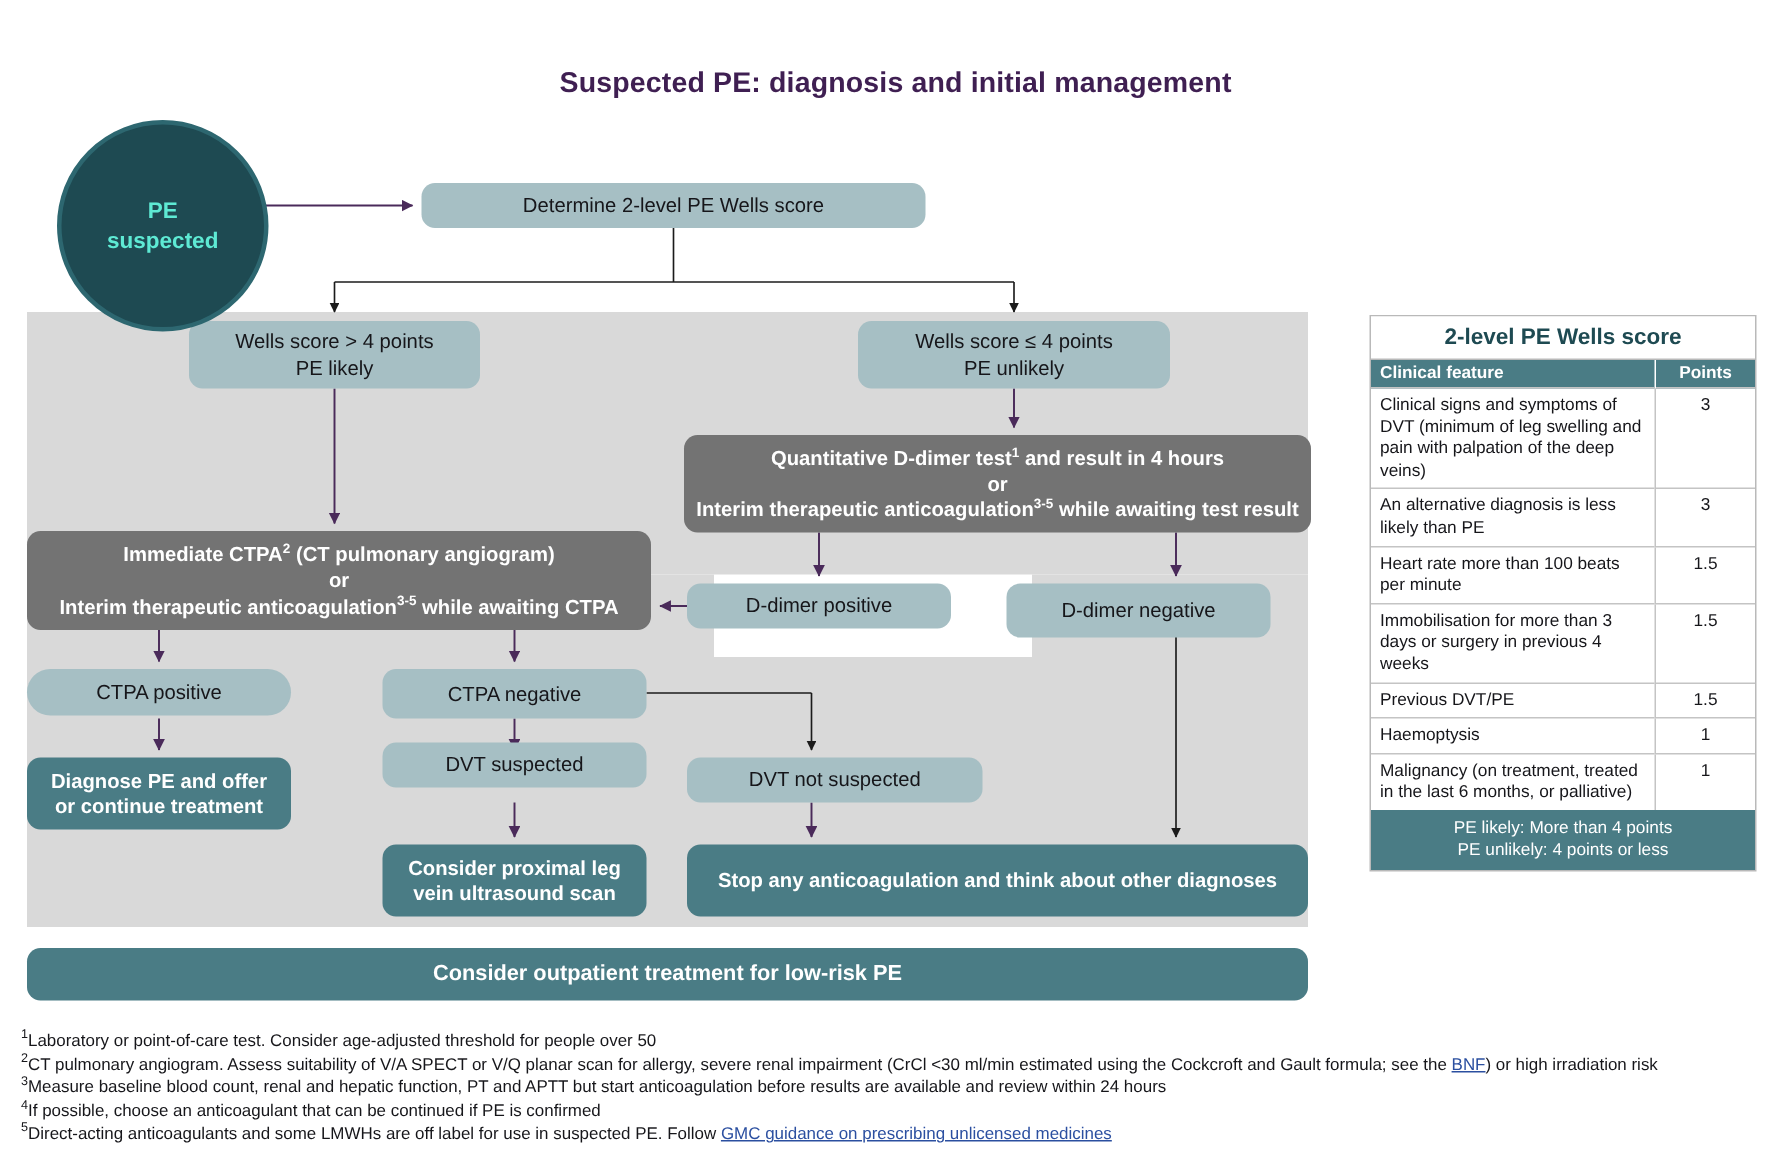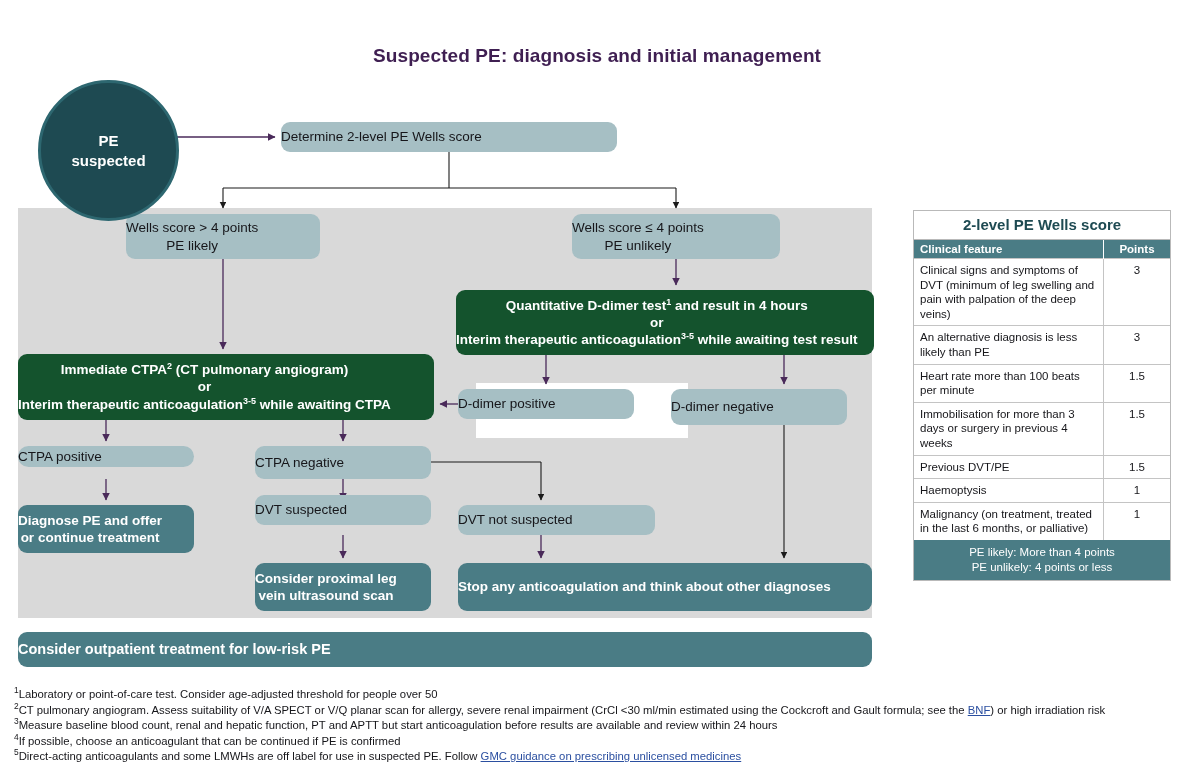--- a/index.html
+++ b/index.html
@@ -25,53 +25,53 @@
   .grayband{position:absolute;background:#d9d9d9;}
   #gray-upper{left:18px;top:208px;width:854px;height:175px;}
   #gray-lower{left:18px;top:438px;width:854px;height:180px;}
   #gray-bridge{left:18px;top:383px;width:458px;height:55px;}
   #gray-bridge2{left:688px;top:383px;width:184px;height:55px;}
 
   
   .node{
     position:absolute;
     border-radius:9px;
-    display:flex;align-items:center;
+    display:flex;align-items:center;justify-content:center;
     text-align:center;
     font-size:13.5px;
     line-height:1.28;
     padding:4px 0;
     box-sizing:border-box;
     z-index:3;
   }
   .n-blue{background:#a6bfc4;color:#16161a;}
-  .n-purple{background:#14532d;color:#ffffff;font-weight:bold;}
+  .n-purple{background:#737373;color:#ffffff;font-weight:bold;}
   .n-teal{background:#4a7c85;color:#ffffff;font-weight:bold;}
 
   
   #pe-suspected{
     position:absolute;left:38px;top:80px;width:135px;height:135px;
     border-radius:50%;
     background:#1e4a52;
     border:3px solid #2d6770;
-    color:#ffffff;font-weight:bold;font-size:15px;
+    color:#5eead4;font-weight:bold;font-size:15px;
     display:flex;align-items:center;justify-content:center;text-align:center;
     line-height:1.3;
     z-index:4;
   }
 
   
   #n-determine   {left:281px;top:122px;width:336px;height:30px;}
   #n-wells-likely{left:126px;top:214px;width:194px;height:45px;}
   #n-wells-unlikely{left:572px;top:214px;width:208px;height:45px;}
   #n-ddimer-test {left:456px;top:290px;width:418px;height:65px;font-size:13.5px;}
   #n-immediate-ctpa{left:18px;top:354px;width:416px;height:66px;font-size:13.5px;}
   #n-ddimer-pos  {left:458px;top:389px;width:176px;height:30px;}
   #n-ddimer-neg  {left:671px;top:389px;width:176px;height:36px;}
-  #n-ctpa-pos    {left:18px;top:446px;width:176px;height:21px;border-radius:16px;}
+  #n-ctpa-pos    {left:18px;top:446px;width:176px;height:31px;border-radius:16px;}
   #n-ctpa-neg    {left:255px;top:446px;width:176px;height:33px;}
   #n-diagnose-pe {left:18px;top:505px;width:176px;height:48px;font-size:13.5px;}
   #n-dvt-susp    {left:255px;top:495px;width:176px;height:30px;}
   #n-dvt-not     {left:458px;top:505px;width:197px;height:30px;}
   #n-proximal    {left:255px;top:563px;width:176px;height:48px;font-size:13.5px;}
   #n-stop-anticoag{left:458px;top:563px;width:414px;height:48px;}
   #n-outpatient  {left:18px;top:632px;width:854px;height:35px;font-size:14.5px;}
 
   
   #wires{position:absolute;left:0;top:0;width:1194px;height:781px;z-index:2;}

